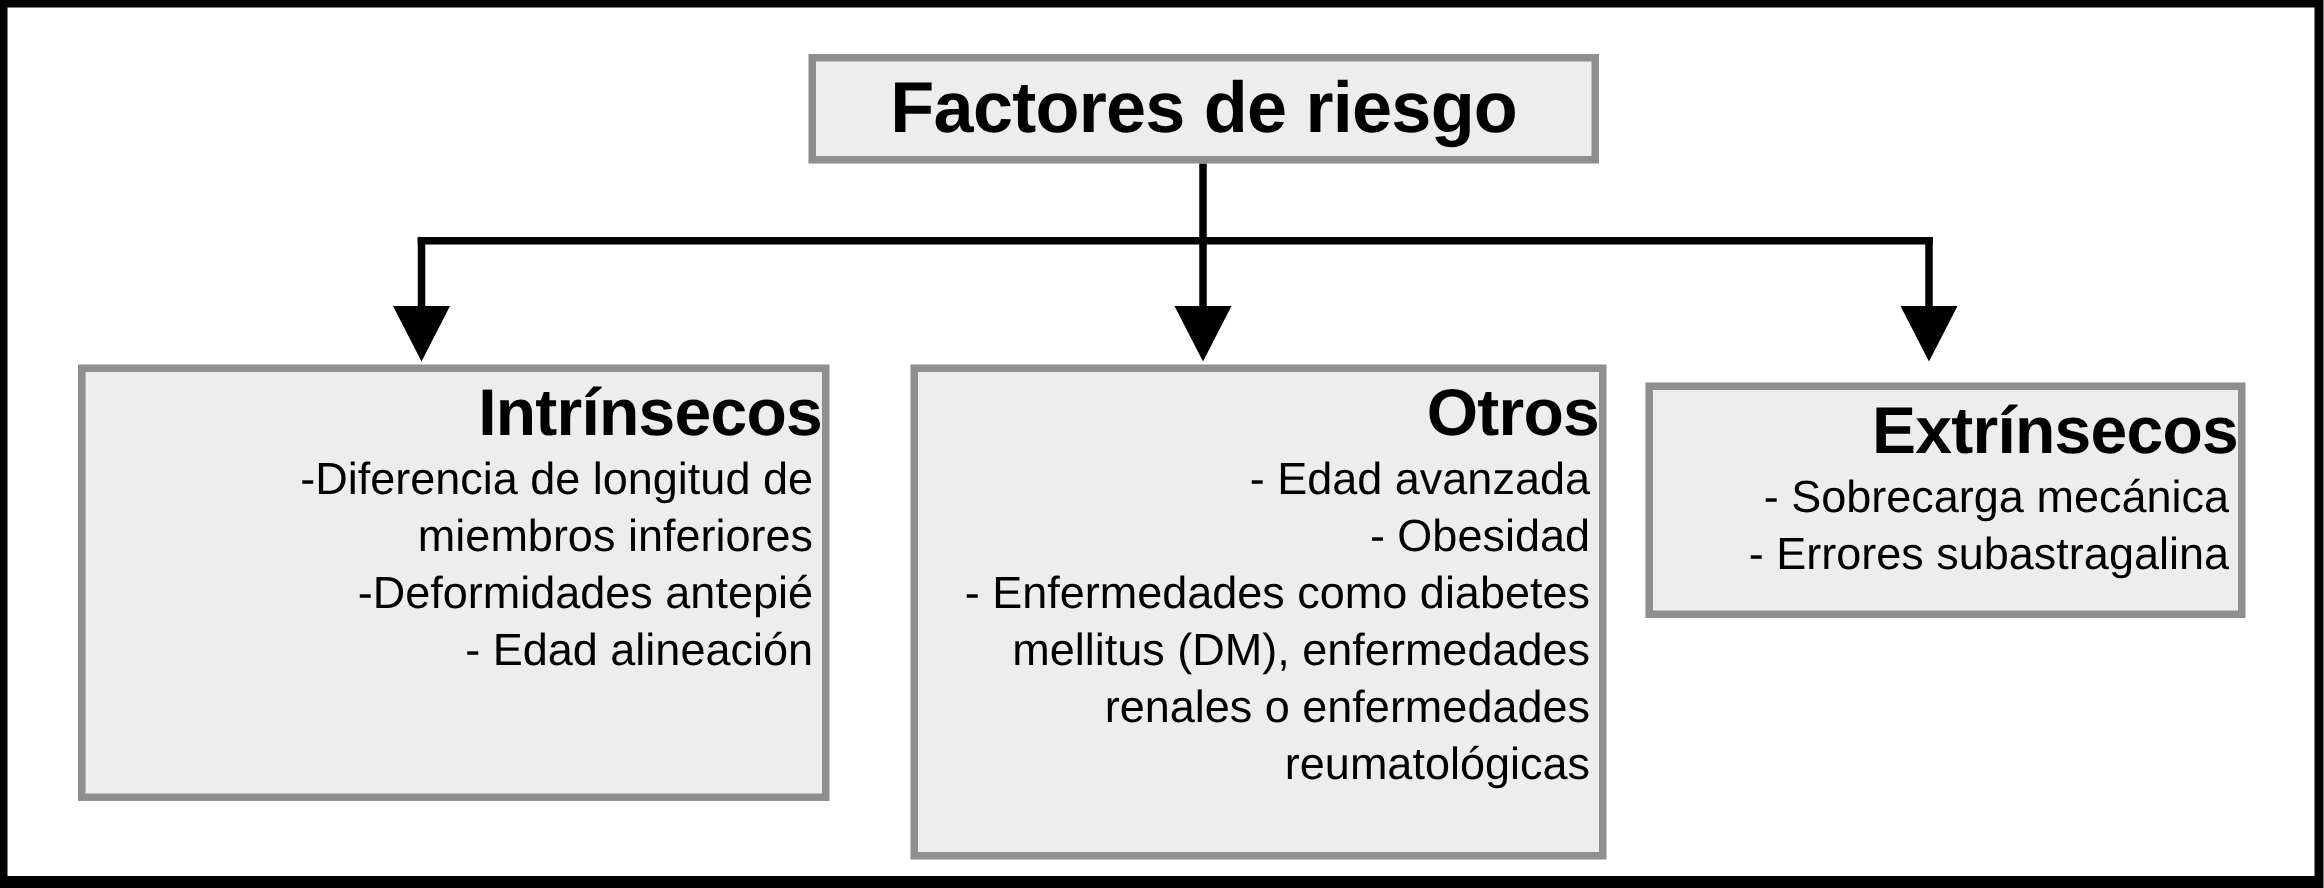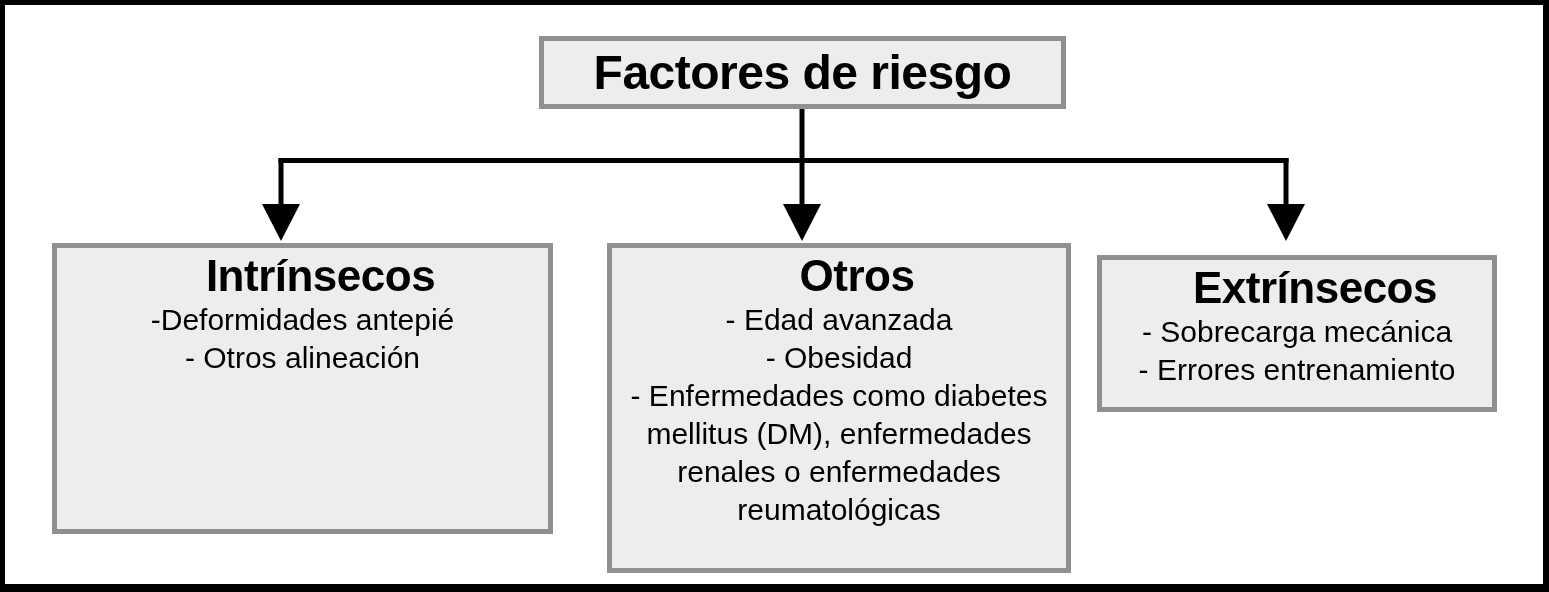--- a/index.html
+++ b/index.html
@@ -37,21 +37,21 @@
     stroke: var(--line-color);
     stroke-width: 5;
   }
   .connectors polygon {
     fill: var(--line-color);
   }
   .node {
     position: absolute;
     background: var(--box-fill);
     border: 5px solid var(--box-border);
-    text-align: center;
+    text-align: right;
   }
   .title-node {
     left: 534px;
     top: 31px;
     width: 527px;
     height: 73px;
     display: flex;
     align-items: center;
     justify-content: center;
     font-size: 48px;
@@ -112,35 +112,36 @@
     <polygon points="1267,204 1305,204 1286,241"></polygon>
   </svg>
 
   <div class="node title-node">
     <span>Factores de riesgo</span>
   </div>
 
   <div class="node branch-node branch-intrinsecos">
     <div class="node-title">Intrínsecos</div>
     <div class="node-items">
+      <div class="node-item">-Diferencia de longitud de miembros inferiores</div>
       <div class="node-item">-Deformidades antepié</div>
-      <div class="node-item">- Otros alineación</div>
+      <div class="node-item">- Edad alineación</div>
     </div>
   </div>
 
   <div class="node branch-node branch-otros">
     <div class="node-title">Otros</div>
     <div class="node-items">
       <div class="node-item">- Edad avanzada</div>
       <div class="node-item">- Obesidad</div>
       <div class="node-item">- Enfermedades como diabetes mellitus (DM), enfermedades renales o enfermedades reumatológicas</div>
     </div>
   </div>
 
   <div class="node branch-node branch-extrinsecos">
     <div class="node-title">Extrínsecos</div>
     <div class="node-items">
       <div class="node-item">- Sobrecarga mecánica</div>
-      <div class="node-item">- Errores entrenamiento</div>
+      <div class="node-item">- Errores subastragalina</div>
     </div>
   </div>
 
 </div>
 
 </body></html>

